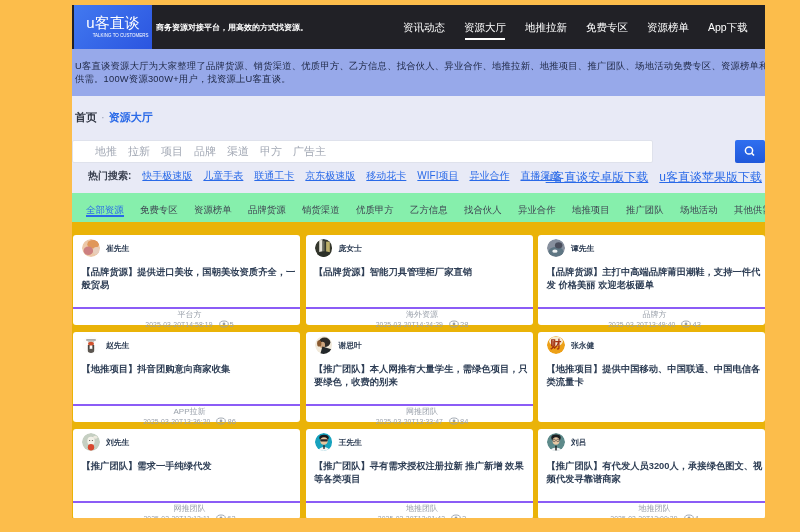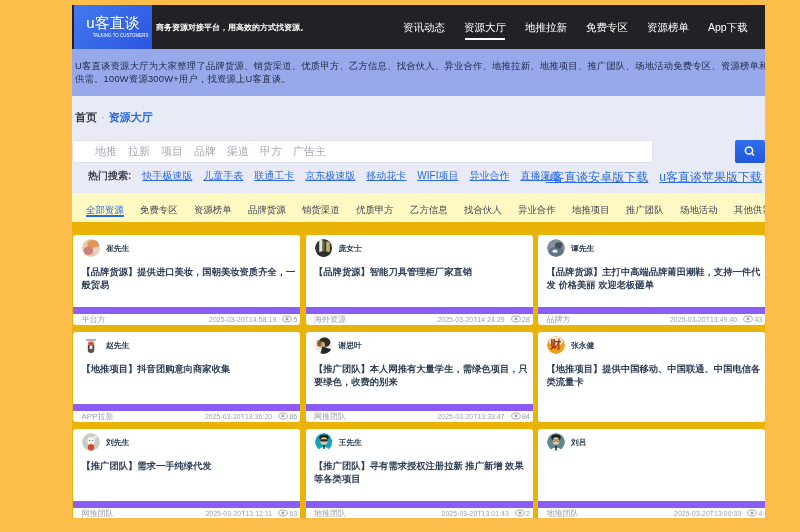--- a/index.html
+++ b/index.html
@@ -25,31 +25,31 @@
 .crumb .dot { color:#9aa2b5; font-weight:normal; padding:0 4px; }
 .crumb .blue { color:#2a6ae8; }
 .sbox { position:absolute; left:0; top:44px; width:581px; height:23px; background:#fff; border:1px solid #dfe2ec; border-radius:2px; display:flex; align-items:center; gap:11px; padding-left:22px; font-size:11px; color:#a2a8b4; }
 .sbtn { position:absolute; right:0; top:44px; width:30px; height:23px; background:linear-gradient(180deg,#2f6ff0,#2058da); border-radius:2px; }
 .hot { position:absolute; left:16px; top:73px; font-size:10px; color:#3a4050; display:flex; gap:11px; align-items:center; }
 .hot a { color:#2a6ae8; text-decoration:underline; }
 .dl { position:absolute; right:3px; top:73px; font-size:12px; display:flex; gap:11px; }
 .dl a { color:#2a6ae8; text-decoration:underline; }
 
 
-.tabs { position:absolute; left:0; top:188px; width:693px; height:29px; background:#fef9c3; display:flex; gap:16.5px; padding:8.5px 0 0 14px; }
+.tabs { position:absolute; left:0; top:188px; width:693px; height:29px; background:#86efac; display:flex; gap:16.5px; padding:8.5px 0 0 14px; }
 .tabs span { font-size:9.4px; color:#3f4552; padding:2px 0 0; height:15.5px; white-space:nowrap; flex-shrink:0; }
 .tabs span.act { color:#2a6ae8; border-bottom:2px solid #2a6ae8; }
 
 
 .grid { position:absolute; left:0; top:217px; width:693px; height:296px; background:#eab308; }
 .card { position:absolute; width:227px; height:90px; background:#fff; border-radius:3px; }
 .card .av { position:absolute; left:9px; top:4.5px; width:17.5px; height:17.5px; border-radius:50%; overflow:hidden; }
 .card .nm { position:absolute; left:33px; top:8px; font-size:7.8px; font-weight:bold; color:#2e3e55; }
 .card .tt { position:absolute; left:8.5px; top:31.5px; width:216px; font-size:9.3px; font-weight:bold; color:#2e3e55; line-height:13.4px; }
-.card .ft { position:absolute; left:0; top:72px; width:227px; height:18px; border-top:7px solid #8b5cf6; display:flex; align-items:center; justify-content:space-between; padding:0 2.5px 0 8.5px; color:#9aa1ab; }
+.card .ft { position:absolute; left:0; top:72px; width:227px; height:18px; border-top:2px solid #8b5cf6; display:flex; align-items:center; justify-content:space-between; padding:0 2.5px 0 8.5px; color:#9aa1ab;flex-direction:column; }
 .card .ft .lb { font-size:8px; }
 .card .ft .rt { display:flex; align-items:center; gap:6px; }
 .card .ft .tm { font-size:6.8px; letter-spacing:0.1px; }
 .card .ft .ct { font-size:7.5px; display:flex; align-items:center; gap:1px; }
 </style>
 </head>
 <body>
 <div class="page">
   <div class="hd">
     <div class="logo">
@@ -279,20 +279,21 @@
       <div class="av"><svg width="18" height="18" viewBox="0 0 34 34">
             <circle cx="17" cy="17" r="17" fill="#5d8a8a"></circle>
             <ellipse cx="17" cy="9" rx="9" ry="6" fill="#1c1e20"></ellipse>
             <ellipse cx="17" cy="15" rx="6.5" ry="7" fill="#e9c8a4"></ellipse>
             <circle cx="13.5" cy="14" r="2.4" fill="none" stroke="#2b2d30" stroke-width="1"></circle>
             <circle cx="20.5" cy="14" r="2.4" fill="none" stroke="#2b2d30" stroke-width="1"></circle>
             <path d="M3 35 Q17 20 31 35 Z" fill="#f2f4f5"></path>
             <rect x="15.7" y="24" width="2.6" height="9" fill="#17181a"></rect>
           </svg></div>
       <div class="nm">刘吕</div>
+      <div class="tt">【推广团队】有代发人员3200人，承接绿色图文、视<br>频代发寻靠谱商家</div>
       <div class="ft">
           <span class="lb">地推团队</span>
           <span class="rt">
             <span class="tm">2025-03-20T13:00:39</span>
             <span class="ct"><svg width="10" height="8" viewBox="0 0 10 8">
                 <ellipse cx="5" cy="4" rx="4.3" ry="3" fill="none" stroke="#9aa1ab" stroke-width="0.9"></ellipse>
                 <circle cx="5" cy="4" r="1.4" fill="#9aa1ab"></circle>
               </svg>4</span>
           </span>
         </div>

